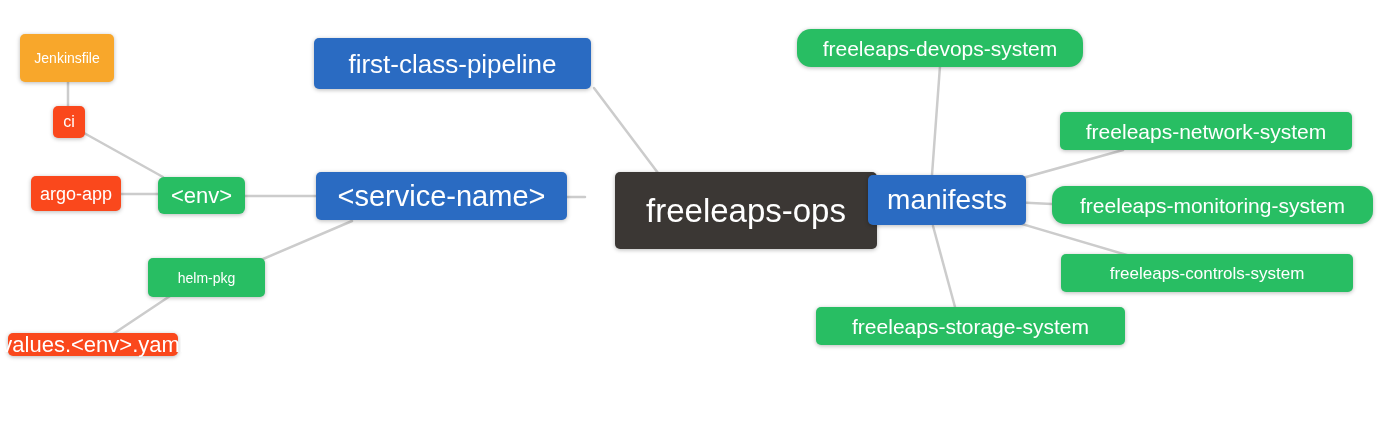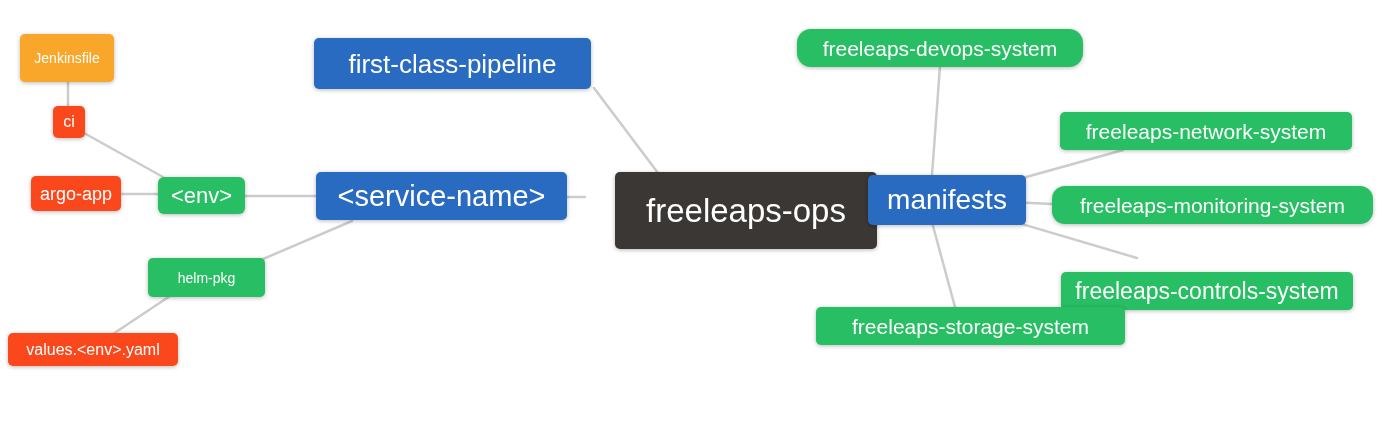--- a/index.html
+++ b/index.html
@@ -79,33 +79,33 @@
   <div class="node orange" style="left:20px;  top:22px;  width:94px;  height:48px; font-size:14px;margin-top:12px;">Jenkinsfile</div>
 
   <div class="node red" style="left:53px;  top:106px; width:32px;  height:32px; font-size:16px;">ci</div>
 
   <div class="node red" style="left:31px;  top:176px; width:90px;  height:35px; font-size:18px;">argo-app</div>
 
   <div class="node green" style="left:158px; top:177px; width:87px;  height:37px; font-size:22px;border-radius:6px;">&lt;env&gt;</div>
 
   <div class="node green" style="left:148px; top:258px; width:117px; height:39px; font-size:14px;">helm-pkg</div>
 
-  <div class="node red" style="left:8px;   top:333px; width:170px; height:33px; font-size:16px;">values.&lt;env&gt;.yaml</div>
+  <div class="node red" style="left:8px;   top:333px; width:170px; height:23px; font-size:22px;">values.&lt;env&gt;.yaml</div>
 
   <div class="node branch" style="left:314px; top:38px;  width:277px; height:51px; font-size:26px;">first-class-pipeline</div>
 
   <div class="node branch" style="left:316px; top:172px; width:251px; height:48px; font-size:29px;">&lt;service-name&gt;</div>
 
   <div class="node root" style="left:584px; top:172px; width:262px; height:77px; font-size:33px;margin-left:31px;">freeleaps-ops</div>
 
   <div class="node branch" style="left:855px; top:175px; width:158px; height:50px; font-size:28px;margin-left:13px;">manifests</div>
 
   <div class="node green" style="left:797px; top:29px;  width:286px; height:38px; font-size:21px;border-radius:14px;">freeleaps-devops-system</div>
 
   <div class="node green" style="left:1053px; top:112px; width:292px; height:38px; font-size:21px;margin-left:7px;">freeleaps-network-system</div>
 
   <div class="node green" style="left:1052px; top:186px; width:321px; height:38px; font-size:21px;border-radius:13px;">freeleaps-monitoring-system</div>
 
-  <div class="node green" style="left:1061px; top:272px; width:292px; height:38px; font-size:23px;">freeleaps-controls-system</div>
+  <div class="node green" style="left:1061px; top:254px; width:292px; height:38px; font-size:17px;">freeleaps-controls-system</div>
 
   <div class="node green" style="left:816px; top:307px; width:309px; height:38px; font-size:21px;">freeleaps-storage-system</div>
 
 </div>
 
 </body></html>

